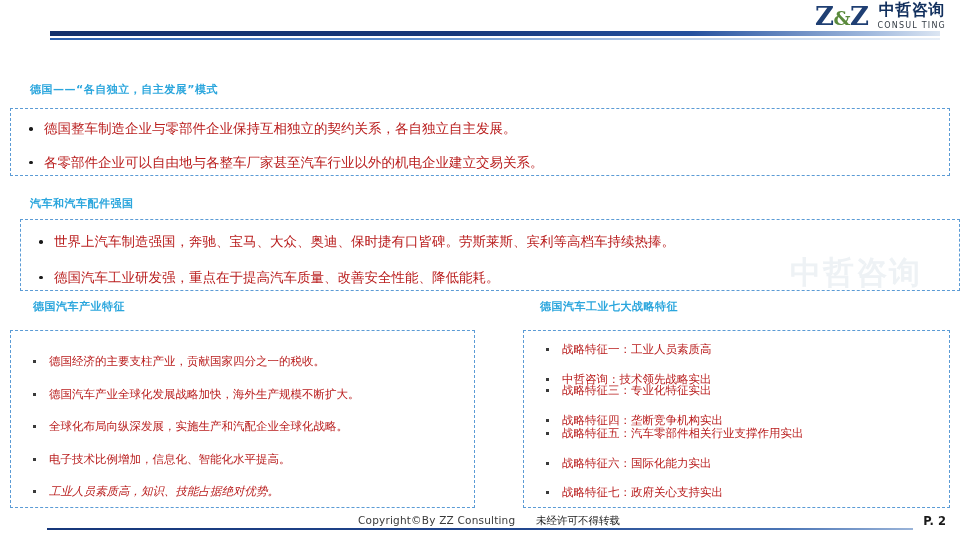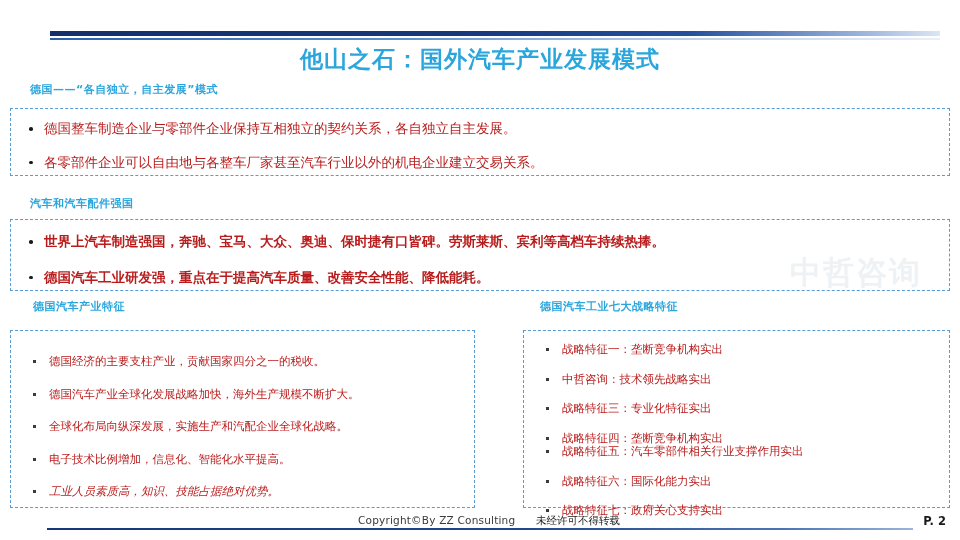--- a/index.html
+++ b/index.html
@@ -136,61 +136,67 @@
   .foot-page {
     position: absolute; right: 14px; top: 514px;
     font-size: 11.5px; color: #1a1a1a; font-weight: 600;
   }
 </style>
 </head>
 <body>
 
 <div class="slide">
 
+  <div class="logo-block">
+    <div class="logo-zz"><span>Z</span><span class="amp">&amp;</span><span>Z</span></div>
+    <div class="logo-cn">
+      <div class="logo-cn-main">中哲咨询</div>
+      <div class="logo-cn-sub">CONSUL TING</div>
+    </div>
+  </div>
 
   <div class="hdr-bar"></div>
   <div class="hdr-bar2"></div>
 
-  <div class="slide-title">他山之石：国外汽车产业发展模式</div>
 
   <div class="watermark">中哲咨询</div>
 
   <div class="sec-head" style="left:30px; top:82px;">德国——“各自独立，自主发展”模式</div>
   <div class="dbox" style="left:10px; top:108px; width:940px; height:68px;">
     <ul class="blist round" style="margin:13px 0 0 15px;">
       <li>德国整车制造企业与零部件企业保持互相独立的契约关系，各自独立自主发展。</li>
       <li style="margin-top:20px;">各零部件企业可以自由地与各整车厂家甚至汽车行业以外的机电企业建立交易关系。</li>
     </ul>
   </div>
 
   <div class="sec-head" style="left:30px; top:196px;">汽车和汽车配件强国</div>
-  <div class="dbox" style="left:10px; top:219px; width:940px; height:72px;font-weight:bold;">
+  <div class="dbox" style="left:20px; top:219px; width:940px; height:72px;">
     <ul class="blist round" style="margin:15px 0 0 15px;">
       <li>世界上汽车制造强国，奔驰、宝马、大众、奥迪、保时捷有口皆碑。劳斯莱斯、宾利等高档车持续热捧。</li>
       <li style="margin-top:22px;">德国汽车工业研发强，重点在于提高汽车质量、改善安全性能、降低能耗。</li>
     </ul>
   </div>
 
   <div class="sec-head" style="left:33px; top:299px;">德国汽车产业特征</div>
   <div class="dbox" style="left:10px; top:330px; width:465px; height:178px;">
     <ul class="blist square" style="margin:25px 0 0 18px;">
       <li>德国经济的主要支柱产业，贡献国家四分之一的税收。</li>
       <li style="margin-top:21px;">德国汽车产业全球化发展战略加快，海外生产规模不断扩大。</li>
       <li style="margin-top:21px;">全球化布局向纵深发展，实施生产和汽配企业全球化战略。</li>
       <li style="margin-top:21px;">电子技术比例增加，信息化、智能化水平提高。</li>
       <li style="margin-top:21px;font-style:italic;">工业人员素质高，知识、技能占据绝对优势。</li>
     </ul>
   </div>
 
   <div class="sec-head" style="left:540px; top:299px;">德国汽车工业七大战略特征</div>
   <div class="dbox" style="left:523px; top:330px; width:427px; height:178px;">
     <ul class="blist square" style="margin:13px 0 0 18px;">
-      <li>战略特征一：垄断竞争机构实出</li>
+      <li>战略特征一：工业人员素质高</li>
       <li style="margin-top:18px;">中哲咨询：技术领先战略实出</li>
-      <li style="margin-top:18px;">战略特征三：专业化特征实出</li>
+      <li style="">战略特征三：专业化特征实出</li>
       <li style="margin-top:18px;">战略特征四：垄断竞争机构实出</li>
       <li style="margin-top:2px;">战略特征五：汽车零部件相关行业支撑作用实出</li>
       <li style="margin-top:18px;">战略特征六：国际化能力实出</li>
       <li style="margin-top:18px;">战略特征七：政府关心支持实出</li>
     </ul>
   </div>
 
   <div class="foot-copy">Copyright©By  ZZ Consulting</div>
   <div class="foot-note">未经许可不得转载</div>
   <div class="foot-line"></div>

